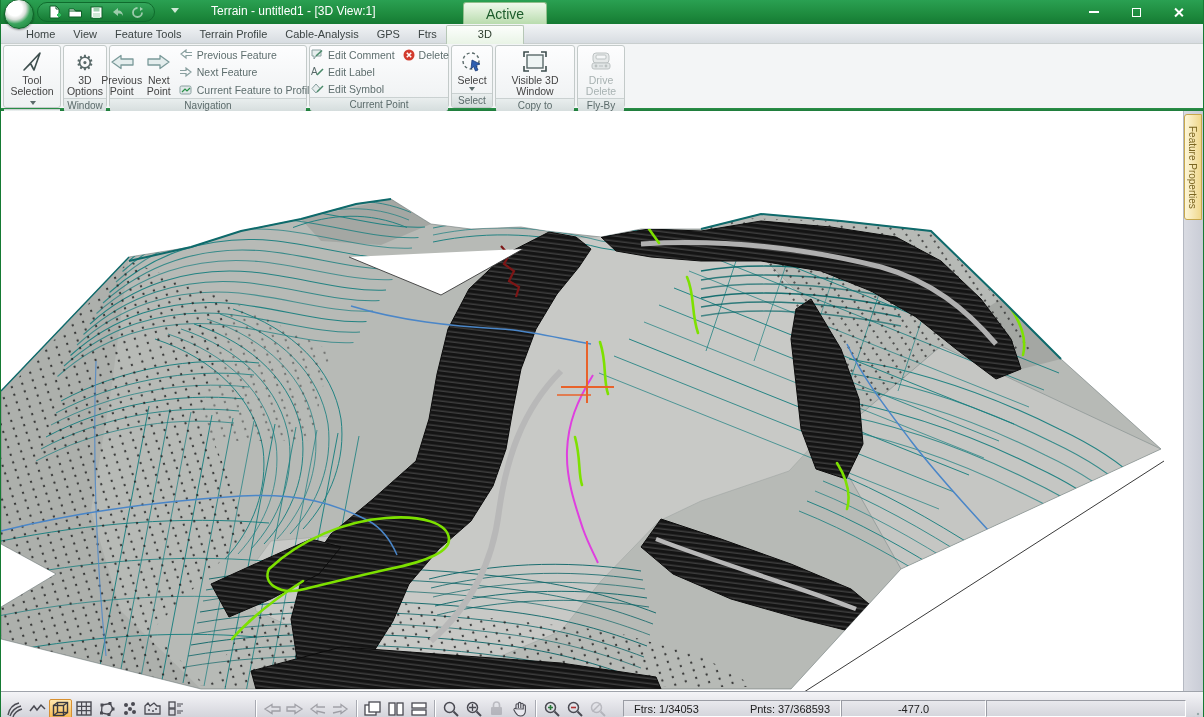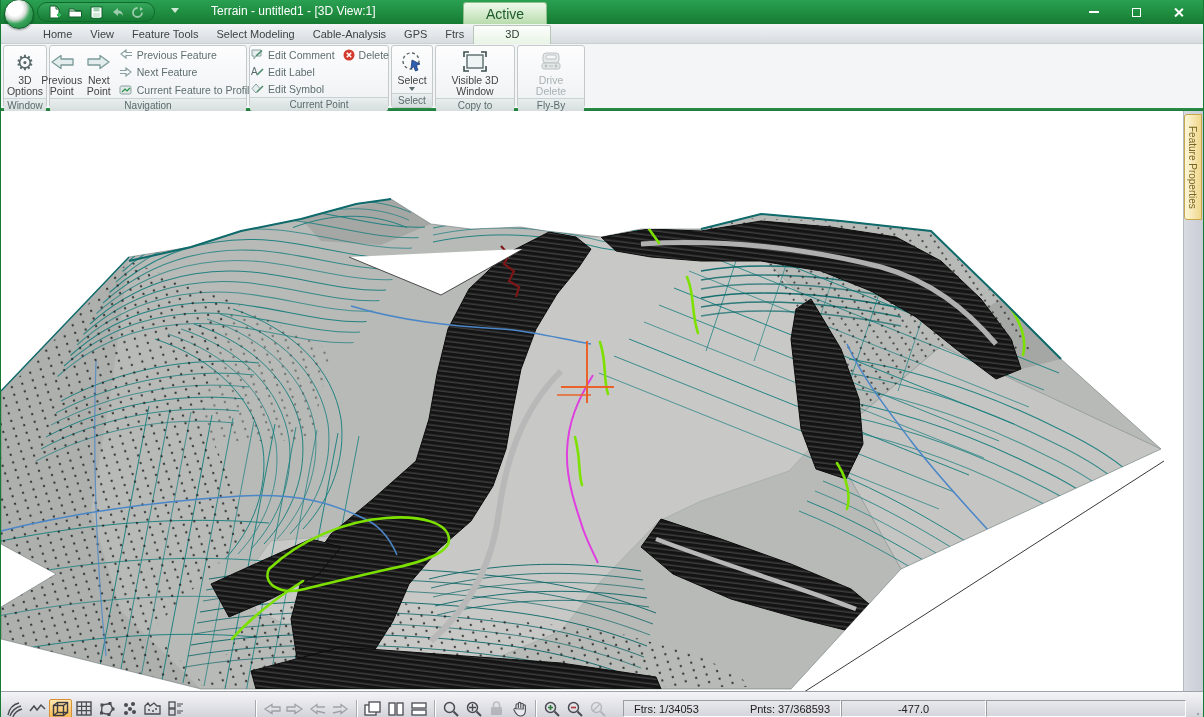--- a/index.html
+++ b/index.html
@@ -25,21 +25,21 @@
   .win-controls { position:absolute; right:4px; top:0; height:24px; display:flex; }
   .win-btn { width:42px; height:24px; display:flex; align-items:center; justify-content:center; }
   .glyph-min { width:10px; height:2px; background:#fff; }
   .glyph-max { width:9px; height:9px; border:1.5px solid #fff; }
   .glyph-close { position:relative; width:11px; height:11px; }
   .glyph-close::before,.glyph-close::after { content:""; position:absolute; left:5px; top:0; width:1.6px; height:11px; background:#fff; }
   .glyph-close::before { transform:rotate(45deg);} .glyph-close::after { transform:rotate(-45deg);}
 
   
   .tabrow { height:20px; background:linear-gradient(#f2f4f6,#d7dce1); display:flex; align-items:flex-end;
-            padding-left:33px; position:relative; border-bottom:1px solid #c9cfcf; }
+            padding-left:16px; position:relative; border-bottom:1px solid #c9cfcf; }
   .tab { font-size:11px; color:#3c4444; padding:2px 9px 3px; cursor:default; }
   .tab.active { background:linear-gradient(#fcfefc,#e9f4e6); border:1px solid #b6c7b6; border-bottom:none;
                 border-radius:2px 2px 0 0; color:#2c3c2c; min-width:78px; text-align:center; margin-bottom:-1px; padding-bottom:4px; }
 
   
   .ribbon { height:64px; background:#f3f5f6; display:flex; align-items:stretch; padding:1px 0 0 2px; }
   .rgroup { border:1px solid #c3cac9; border-radius:3px; margin-right:2px; background:linear-gradient(#fdfdfe,#eef1f2);
             display:flex; flex-direction:column; }
   .rg-body { flex:1; display:flex; align-items:stretch; justify-content:center; padding:1px 2px; }
   .rg-label { height:14px; line-height:13px; text-align:center; font-size:10px; color:#5b6b6b;
@@ -137,29 +137,43 @@
       <div class="win-btn">
           <span class="glyph-close"></span>
         </div>
     </div>
   </div>
 
   <div class="tabrow" id="tabrow">
       <div class="tab">Home</div>
       <div class="tab">View</div>
       <div class="tab">Feature Tools</div>
-      <div class="tab">Select Modeling</div>
+      <div class="tab">Terrain Profile</div>
       <div class="tab">Cable-Analysis</div>
       <div class="tab">GPS</div>
       <div class="tab">Ftrs</div>
       <div class="tab active">3D</div>
     </div>
 
   <div class="ribbon">
 
+    <div class="rgroup" style="width:58px">
+      <div class="rg-body">
+        <div class="bigbtn">
+          <span class="ic">
+              <svg width="24" height="24">
+                <path d="M4,20 L20,3 L14,20 L10.5,13.5 Z" fill="none" stroke="#3e4e4e" stroke-width="1.6" stroke-linejoin="round"></path>
+              </svg>
+            </span>
+          <span>Tool</span>
+          <span><span>Selection</span><span class="caret"></span></span>
+        </div>
+      </div>
+      <div class="rg-label">Mode</div>
+    </div>
 
     <div class="rgroup" style="width:44px">
       <div class="rg-body">
         <div class="bigbtn">
           <span class="ic gear">⚙</span>
           <span>3D</span>
           <span>Options</span>
         </div>
       </div>
       <div class="rg-label">Window</div>
@@ -274,21 +288,21 @@
               </svg>
             </span>
           <span>Visible 3D</span>
           <span>Window</span>
         </div>
       </div>
       <div class="rg-label">Copy to Clipboard</div>
     </div>
 
 
-    <div class="rgroup" style="width:68px">
+    <div class="rgroup" style="width:48px">
       <div class="rg-body">
         <div class="bigbtn disabled">
           <span class="ic">
               <svg width="26" height="24" opacity="0.55">
                 <rect x="5" y="3" width="16" height="10" rx="3" fill="#d7dcdc" stroke="#8a9494"></rect>
                 <rect x="8" y="5" width="10" height="4" rx="1" fill="#f2f5f5" stroke="#8a9494"></rect>
                 <rect x="4" y="13" width="18" height="6" rx="2" fill="#cfd6d6" stroke="#8a9494"></rect>
                 <circle cx="8" cy="16" r="1.4" fill="#8a9494"></circle>
                 <circle cx="18" cy="16" r="1.4" fill="#8a9494"></circle>
                 <rect x="11" y="15" width="4" height="2" fill="#aab4b4"></rect>

